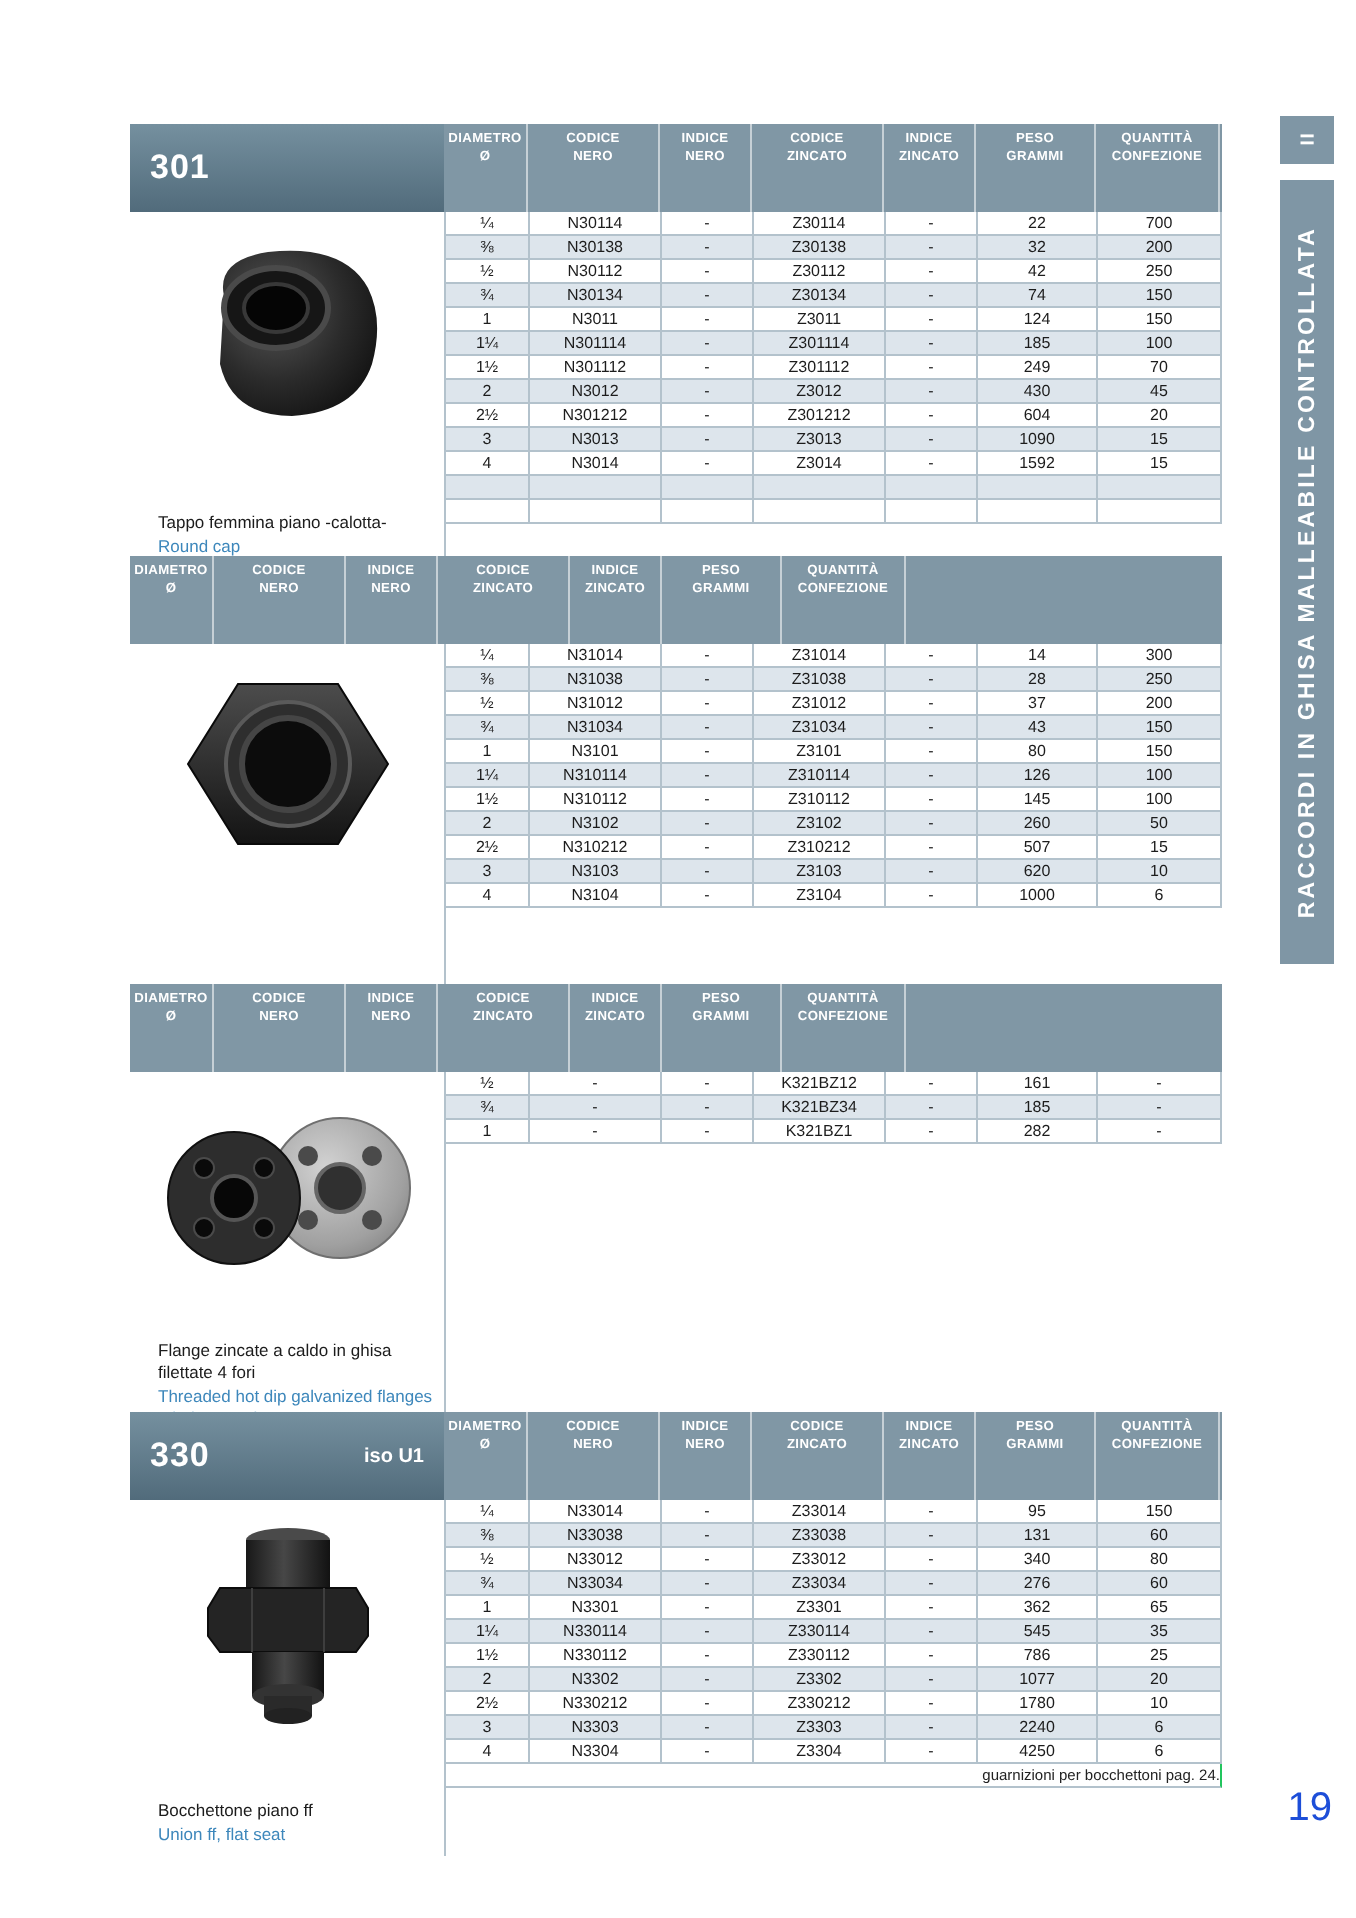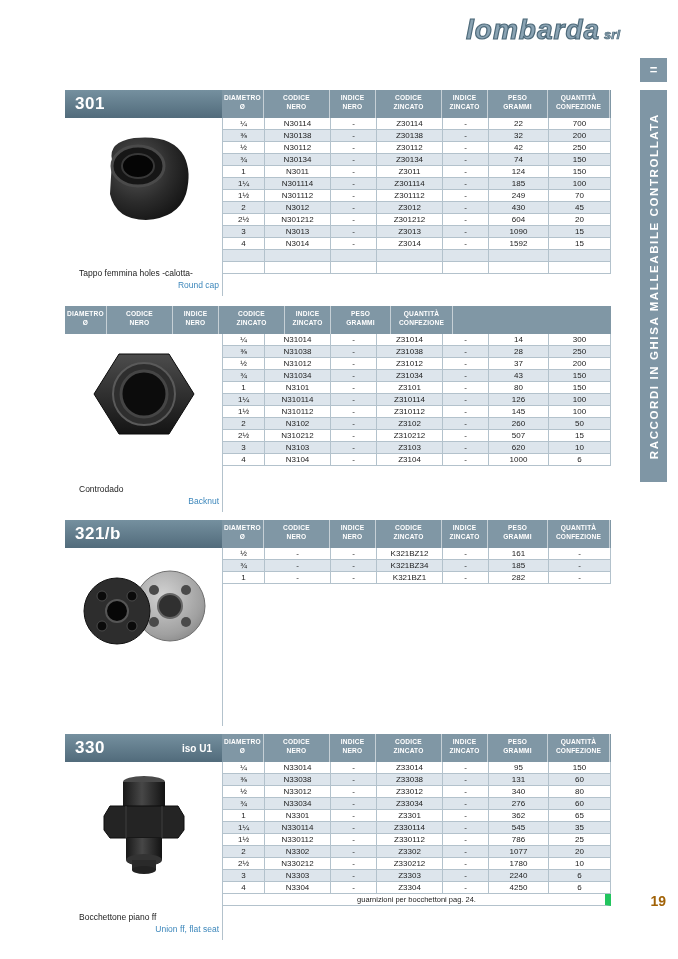--- a/index.html
+++ b/index.html
@@ -12,64 +12,61 @@
   .logo-suffix{font-size:13px;margin-left:4px;-webkit-text-stroke:.7px #4e6a7a;}
 
   
   .side-symbol{position:absolute;right:11px;top:58px;width:27px;height:24px;background:#7f96a5;
                color:#fff;font-weight:bold;font-size:13px;text-align:center;line-height:24px;}
   .side-bar{position:absolute;right:11px;top:90px;width:27px;height:392px;background:#7f96a5;
             display:flex;align-items:center;justify-content:center;}
   .side-text{writing-mode:vertical-rl;transform:rotate(180deg);color:#fff;font-weight:bold;
              font-size:11.5px;letter-spacing:1.6px;white-space:nowrap;}
 
-  .page-num{position:absolute;right:12px;top:893px;color:#a16207;font-size:14px;font-weight:bold;}
+  .page-num{position:absolute;right:12px;top:893px;color:#1d4ed8;font-size:20px;font-weight:normal;}
 
   
   .sec{position:absolute;left:65px;width:546px;}
   .s1{top:62px}.s2{top:278px}.s3{top:492px}.s4{top:706px}
 
-  .sec-header{display:flex;height:28px;margin-top:28px;}
+  .sec-header{display:flex;height:44px;}
   .sec-code{width:157px;box-sizing:border-box;background:linear-gradient(180deg,#75909f,#516b7b);
             display:flex;align-items:center;justify-content:space-between;padding:0 10px;color:#fff;}
   .sec-code .code{font-size:17px;font-weight:bold;letter-spacing:.5px;}
   .sec-code .iso{font-size:10px;font-weight:bold;}
   .sec-cols{flex:1;display:flex;background:#8097a5;}
   .hc{box-sizing:border-box;border-right:1px solid rgba(255,255,255,.55);color:#fff;text-align:center;
       font-size:6.6px;font-weight:bold;padding-top:4px;line-height:1.35;letter-spacing:.2px;overflow:hidden;}
 
   .c0{width:42px}.c1{width:66px}.c2{width:46px}.c3{width:66px}.c4{width:46px}.c5{width:60px}.c6{width:62px}
 
   .sec-body{display:flex;}
   .sec-left{width:157px;position:relative;height:178px;}
   .sec-right{width:389px;border-left:1px solid #b3c2cc;box-sizing:border-box;}
 
   .trow{display:flex;background:#fff;}
   .trow.alt{background:#dde5ec;}
   .tc{box-sizing:border-box;border-right:1px solid #b3c2cc;border-bottom:1px solid #b3c2cc;
       height:12px;line-height:11px;font-size:8px;color:#1c1c1c;text-align:center;overflow:hidden;}
-  .frow{box-sizing:border-box;border-right:6px solid #22c55e;border-bottom:1px solid #b3c2cc;
-        height:12px;line-height:11px;font-size:7.5px;color:#222;padding-left:5px;background:#fff;text-align:center;}
+  .frow{box-sizing:border-box;border-right:1px solid #22c55e;border-bottom:1px solid #b3c2cc;
+        height:12px;line-height:11px;font-size:7.5px;color:#222;padding-left:5px;background:#fff;text-align:right;}
 
   .photo{text-align:center;}
   .p1{margin-top:14px}.p2{margin-top:14px}.p3{margin-top:18px}.p4{margin-top:10px}
 
   .captions{position:absolute;left:14px;top:150px;width:140px;}
   .s3 .captions{top:134px;}
   .cap-it{font-size:8.5px;color:#1c1c1c;line-height:11px;white-space:pre-line;}
-  .cap-en{font-size:8.5px;color:#3d87bb;line-height:11px;white-space:pre-line;margin-top:1px;text-align:right;}
+  .cap-en{font-size:8.5px;color:#3d87bb;line-height:11px;white-space:pre-line;margin-top:1px;}
 </style>
 </head>
 <body>
 
 <div class="page">
 
-  <div class="logo">
-    <span class="logo-main">lombarda</span><span class="logo-suffix">srl</span>
-  </div>
 
   <div class="side-symbol">=</div>
   <div class="side-bar">
     <span class="side-text">RACCORDI IN GHISA MALLEABILE CONTROLLATA</span>
   </div>
 
   <div class="page-num">19</div>
 
   <section class="sec s1">
     <div class="sec-header">
@@ -118,21 +115,21 @@
                   <stop offset="55%" stop-color="#2b2b2b"></stop>
                   <stop offset="100%" stop-color="#0e0e0e"></stop>
               </radialGradient>
             </defs>
             <path d="M18 28 Q14 10 40 6 Q78 2 90 24 Q98 40 92 62 Q84 86 52 88 Q22 88 16 62 Z" fill="url(#capg)"></path>
             <ellipse cx="44" cy="34" rx="26" ry="20" fill="#161616" stroke="#4a4a4a" stroke-width="3"></ellipse>
             <ellipse cx="44" cy="34" rx="16" ry="12" fill="#050505" stroke="#383838" stroke-width="2"></ellipse>
           </svg>
         </div>
         <div class="captions">
-          <div class="cap-it">Tappo femmina holes -calotta-</div>
+          <div class="cap-it">Tappo femmina piano -calotta-</div>
           <div class="cap-en">Round cap</div>
         </div>
       </div>
       <div class="sec-right">
         <div>
             <div class="trow">
               <div class="tc c0">¼</div>
               <div class="tc c1">N30114</div>
               <div class="tc c2">-</div>
               <div class="tc c3">Z30114</div>
@@ -294,24 +291,20 @@
               <linearGradient id="nutg" x1="0" y1="0" x2="0" y2="1">
                 <stop offset="0%" stop-color="#4c4c4c"></stop>
                   <stop offset="100%" stop-color="#141414"></stop>
               </linearGradient>
             </defs>
             <polygon points="6,46 31,6 81,6 106,46 81,86 31,86" fill="url(#nutg)" stroke="#0a0a0a"></polygon>
             <circle cx="56" cy="46" r="31" fill="#2e2e2e" stroke="#5a5a5a" stroke-width="2"></circle>
             <circle cx="56" cy="46" r="23" fill="#0c0c0c" stroke="#454545" stroke-width="3"></circle>
           </svg>
         </div>
-        <div class="captions">
-          <div class="cap-it">Controdado</div>
-          <div class="cap-en">Backnut</div>
-        </div>
       </div>
       <div class="sec-right">
         <div>
             <div class="trow">
               <div class="tc c0">¼</div>
               <div class="tc c1">N31014</div>
               <div class="tc c2">-</div>
               <div class="tc c3">Z31014</div>
               <div class="tc c4">-</div>
               <div class="tc c5">14</div>
@@ -407,24 +400,20 @@
               <div class="tc c5">1000</div>
               <div class="tc c6">6</div>
             </div>
           </div>
       </div>
     </div>
   </section>
 
   <section class="sec s3">
     <div class="sec-header">
-      <div class="sec-code">
-        <span class="code">321/b</span>
-        <span class="iso"></span>
-      </div>
       <div class="sec-cols">
           <div class="hc c0">
             <div>DIAMETRO</div>
             <div>Ø</div>
           </div>
           <div class="hc c1">
             <div>CODICE</div>
             <div>NERO</div>
           </div>
           <div class="hc c2">
@@ -467,20 +456,26 @@
               <circle cx="105" cy="56" r="5" fill="#4a4a4a"></circle>
             <circle cx="89" cy="40" r="12" fill="#303030" stroke="#666" stroke-width="2"></circle>
             <circle cx="36" cy="45" r="33" fill="#2d2d2d" stroke="#101010"></circle>
             <circle cx="21" cy="30" r="5" fill="#0a0a0a" stroke="#4a4a4a"></circle>
               <circle cx="51" cy="30" r="5" fill="#0a0a0a" stroke="#4a4a4a"></circle>
             <circle cx="21" cy="60" r="5" fill="#0a0a0a" stroke="#4a4a4a"></circle>
               <circle cx="51" cy="60" r="5" fill="#0a0a0a" stroke="#4a4a4a"></circle>
             <circle cx="36" cy="45" r="11" fill="#070707" stroke="#555" stroke-width="2"></circle>
           </svg>
         </div>
+        <div class="captions">
+          <div class="cap-it">Flange zincate a caldo in ghisa
+filettate 4 fori</div>
+          <div class="cap-en">Threaded hot dip galvanized flanges
+4 holes cast iron</div>
+        </div>
       </div>
       <div class="sec-right">
         <div>
             <div class="trow">
               <div class="tc c0">½</div>
               <div class="tc c1">-</div>
               <div class="tc c2">-</div>
               <div class="tc c3">K321BZ12</div>
               <div class="tc c4">-</div>
               <div class="tc c5">161</div>

